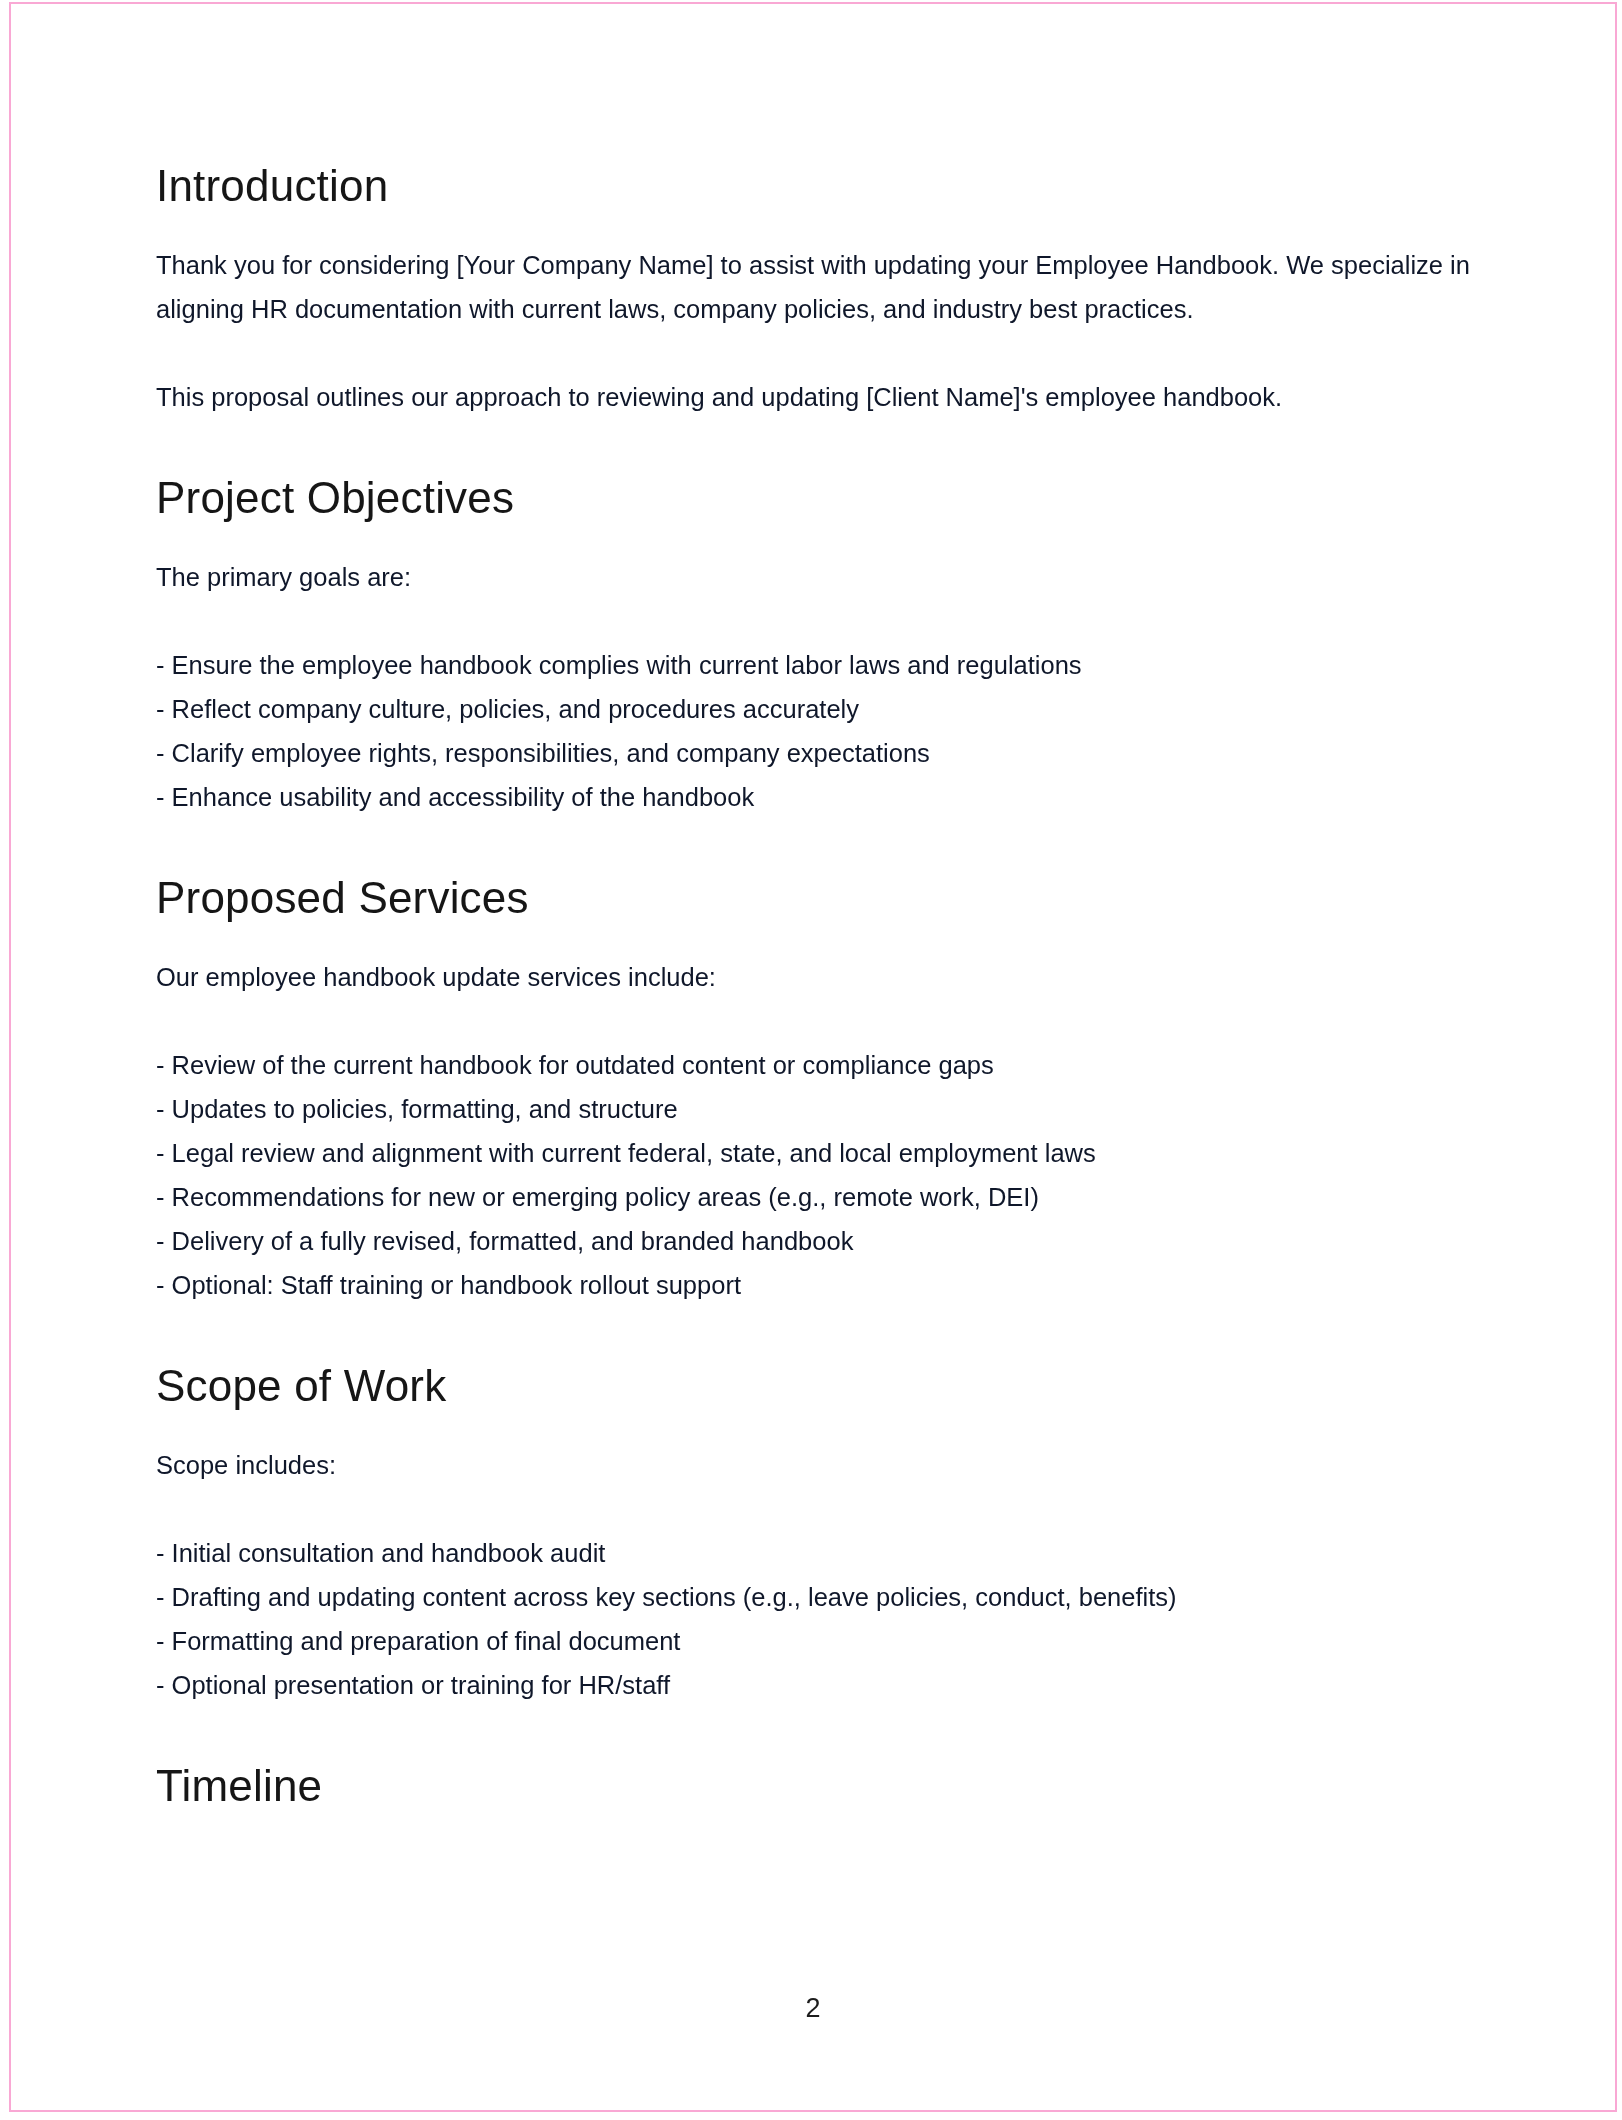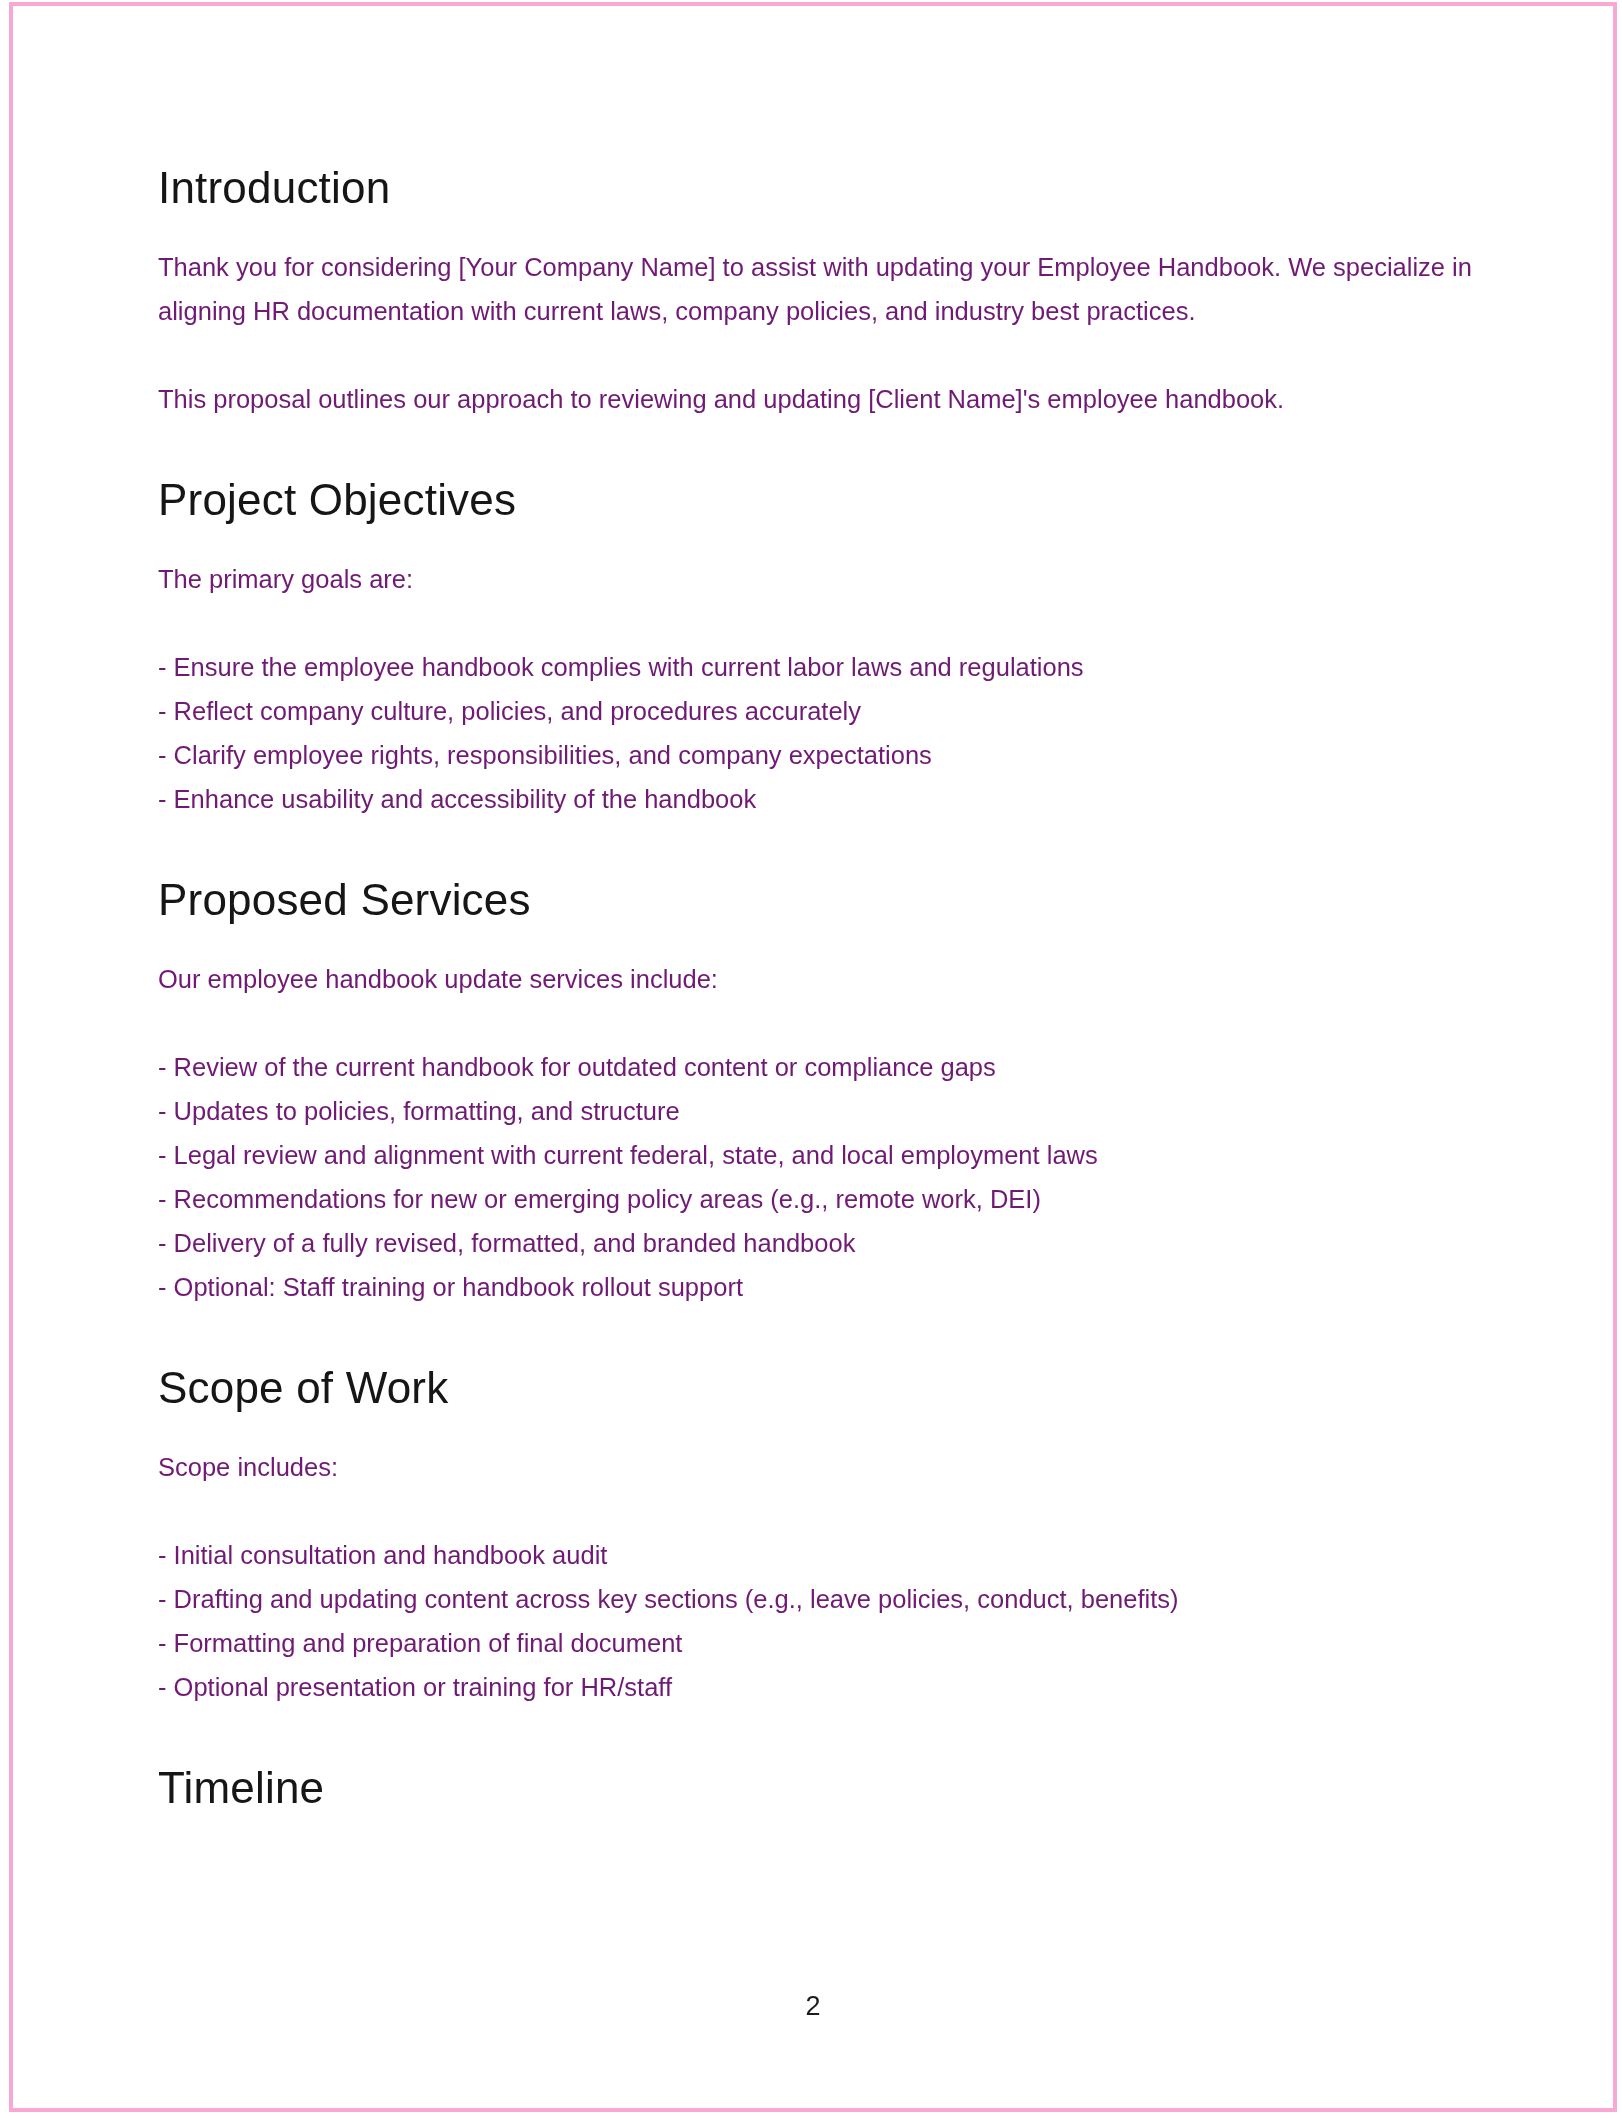--- a/index.html
+++ b/index.html
@@ -6,21 +6,21 @@
     margin: 0;
     padding: 0;
     background: #ffffff;
   }
   .page {
     position: relative;
     box-sizing: border-box;
     width: 1608px;
     height: 2110px;
     margin: 2px 5px 8px 9px;
-    border: 4px solid #f9a8d4;
+    border: 2px solid #f9a8d4;
     background: #ffffff;
     font-family: "Liberation Sans", "DejaVu Sans", sans-serif;
     color: #1a1a1a;
     overflow: hidden;
   }
   .content {
     padding: 155px 140px 0 145px;
   }
   h1.sec-heading {
     font-size: 44px;
@@ -30,21 +30,21 @@
     margin: 52px 0 30px 0;
     color: #161616;
   }
   section:first-of-type h1.sec-heading {
     margin-top: 0;
   }
   p.body-line {
     font-size: 25.5px;
     line-height: 44px;
     margin: 0;
-    color: #701a75;
+    color: #0f172a;
   }
   .blank-line {
     height: 44px;
   }
   .footer {
     position: absolute;
     left: 0;
     right: 0;
     bottom: 80px;
     text-align: center;

